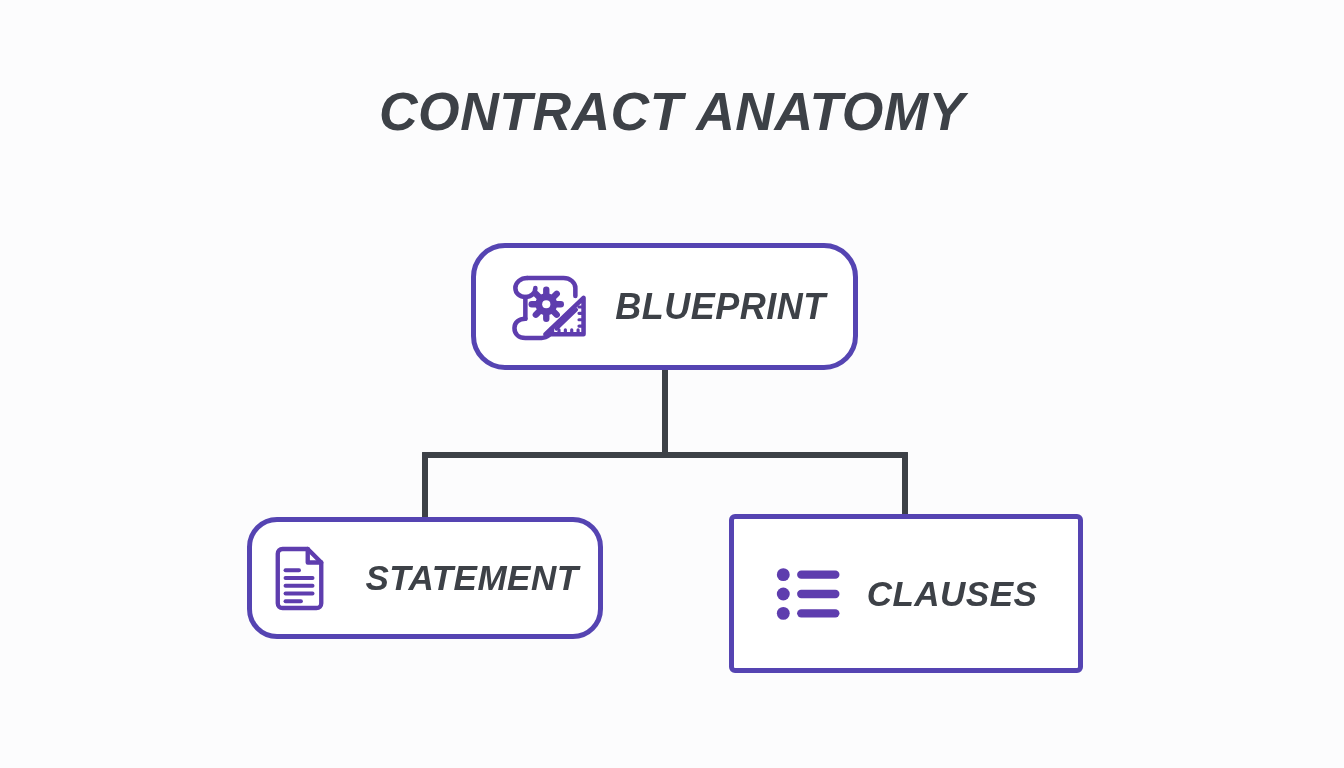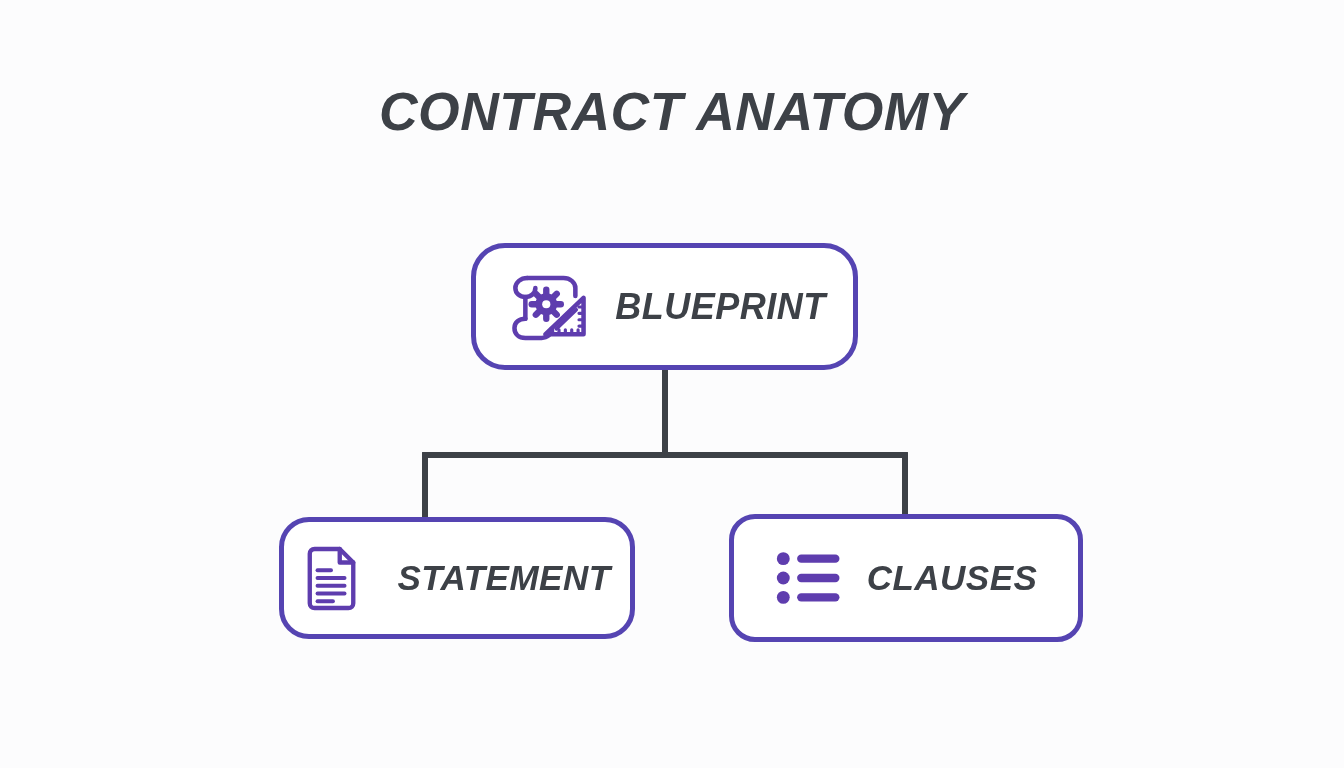--- a/index.html
+++ b/index.html
@@ -39,22 +39,22 @@
   .node {
     position: absolute;
     background: var(--node_fill);
     border: 5px solid var(--purple);
     display: flex;
     align-items: center;
     justify-content: center;
     text-align: center;
   }
   .node-root      { left: 471px; top: 243px; width: 387px; height: 127px; border-radius: 34px; gap: 20px; }
-  .node-statement { left: 247px; top: 517px; width: 356px; height: 122px; border-radius: 30px; gap: 36px; margin-left: 32px; }
-  .node-clauses   { left: 729px; top: 514px; width: 354px; height: 128px; border-radius: 26px; gap: 22px; }
+  .node-statement { left: 247px; top: 517px; width: 356px; height: 122px; border-radius: 30px; gap: 36px; }
+  .node-clauses   { left: 729px; top: 514px; width: 354px; height: 159px; border-radius: 6px; gap: 22px; }
 
   .node .label {
     font-size: 36px;
     font-weight: 700;
     letter-spacing: 0.5px;
     color: var(--charcoal);
     white-space: nowrap;
   }
   .node-statement .label, .node-clauses .label { font-size: 35px; }
 

